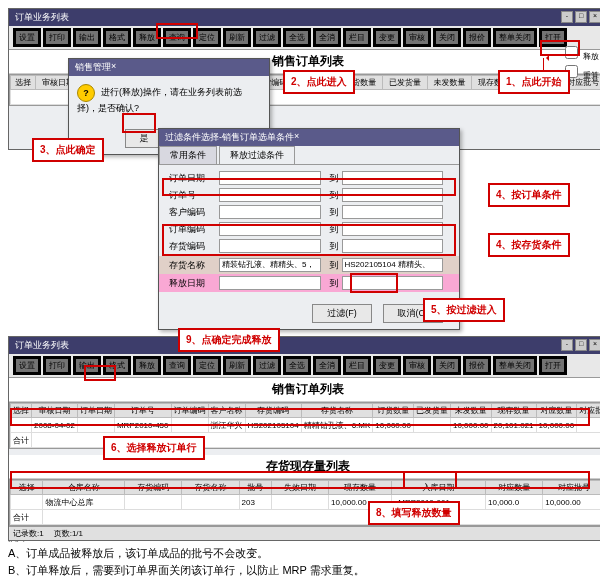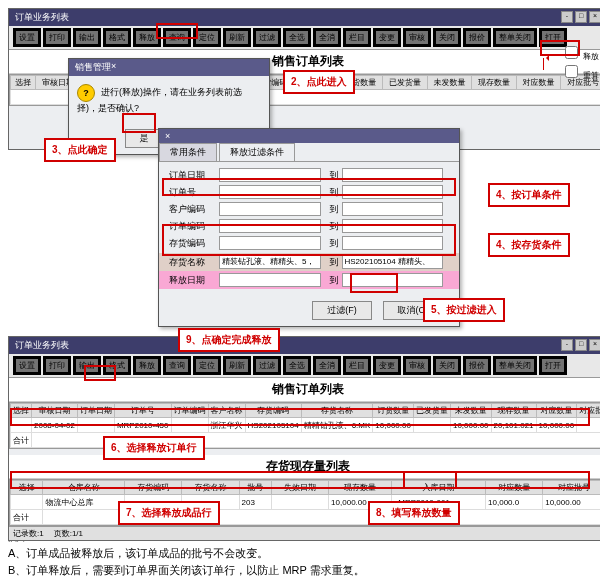--- a/index.html
+++ b/index.html
@@ -113,20 +113,21 @@
       </div>
     <div class="dlgbody"><span class="qicon">?</span><span>进行(释放)操作，请在业务列表前选择)，是否确认?</span></div>
     <div class="dlgbtns">
       <button class="dlgbtn">是</button>
       <button class="dlgbtn">否</button>
     </div>
   </div>
 
   <div class="dialog" style="left:150px;top:120px;width:300px">
     <div class="dlgtitle">
+        <span>过滤条件选择-销售订单选单条件</span>
         <span class="wbtn">×</span>
       </div>
     <div class="tabs">
       <div class="tab">常用条件</div>
       <div class="tab" style="background:#eceef1">释放过滤条件</div>
     </div>
     <div class="form">
       <div class="frow">
           <span class="flab">订单日期</span>
           <span class="finp"></span>
@@ -176,23 +177,24 @@
     </div>
   </div>
 
   <div class="redbox" style="left:148px;top:15px;width:38px;height:12px"></div>
   <div class="redbox" style="left:532px;top:32px;width:36px;height:12px"></div>
   <div class="redbox" style="left:114px;top:105px;width:30px;height:16px"></div>
   <div class="redbox" style="left:154px;top:170px;width:290px;height:14px"></div>
   <div class="redbox" style="left:154px;top:216px;width:290px;height:28px"></div>
   <div class="redbox" style="left:342px;top:265px;width:44px;height:16px"></div>
 
+  <div class="callout" style="left:490px;top:62px">1、点此开始</div>
   <div class="arrow rev" style="left:535px;top:50px;width:1px;height:0;border-top:none;border-left:1px solid #d00000;height:12px"></div>
   <div class="callout" style="left:275px;top:62px">2、点此进入</div>
-  <div class="callout" style="left:36px;top:130px">3、点此确定</div>
+  <div class="callout" style="left:24px;top:130px">3、点此确定</div>
   <div class="callout" style="left:480px;top:175px">4、按订单条件</div>
   <div class="callout" style="left:480px;top:225px">4、按存货条件</div>
   <div class="callout" style="left:415px;top:290px">5、按过滤进入</div>
 </div>
 
 <div class="section" style="height:185px">
 
   <div class="callout" style="left:170px;top:-8px">9、点确定完成释放</div>
 
   <div class="win" style="position:relative">
@@ -311,21 +313,20 @@
         <span>页数:1/1</span>
       </div>
   </div>
 
   <div class="redbox" style="left:76px;top:29px;width:28px;height:12px"></div>
   <div class="redbox" style="left:2px;top:72px;width:576px;height:14px"></div>
   <div class="redbox" style="left:2px;top:135px;width:576px;height:14px"></div>
   <div class="redbox" style="left:395px;top:135px;width:50px;height:14px"></div>
 
   <div class="callout" style="left:95px;top:100px">6、选择释放订单行</div>
-  <div class="callout" style="left:110px;top:165px">7、选择释放成品行</div>
   <div class="callout" style="left:360px;top:165px">8、填写释放数量</div>
 </div>
 
 <div class="hint">
   <p>提示：</p>
   <p>A、订单成品被释放后，该订单成品的批号不会改变。</p>
   <p>B、订单释放后，需要到订单界面关闭该订单行，以防止 MRP 需求重复。</p>
 </div>
 
 </body></html>

